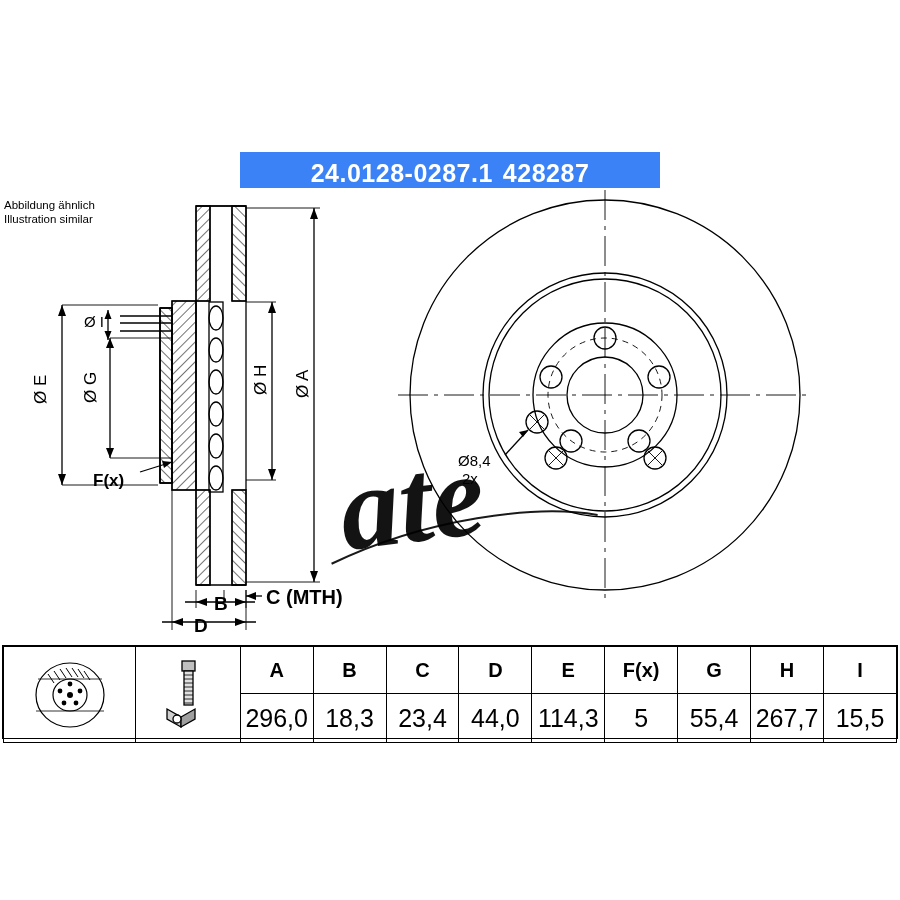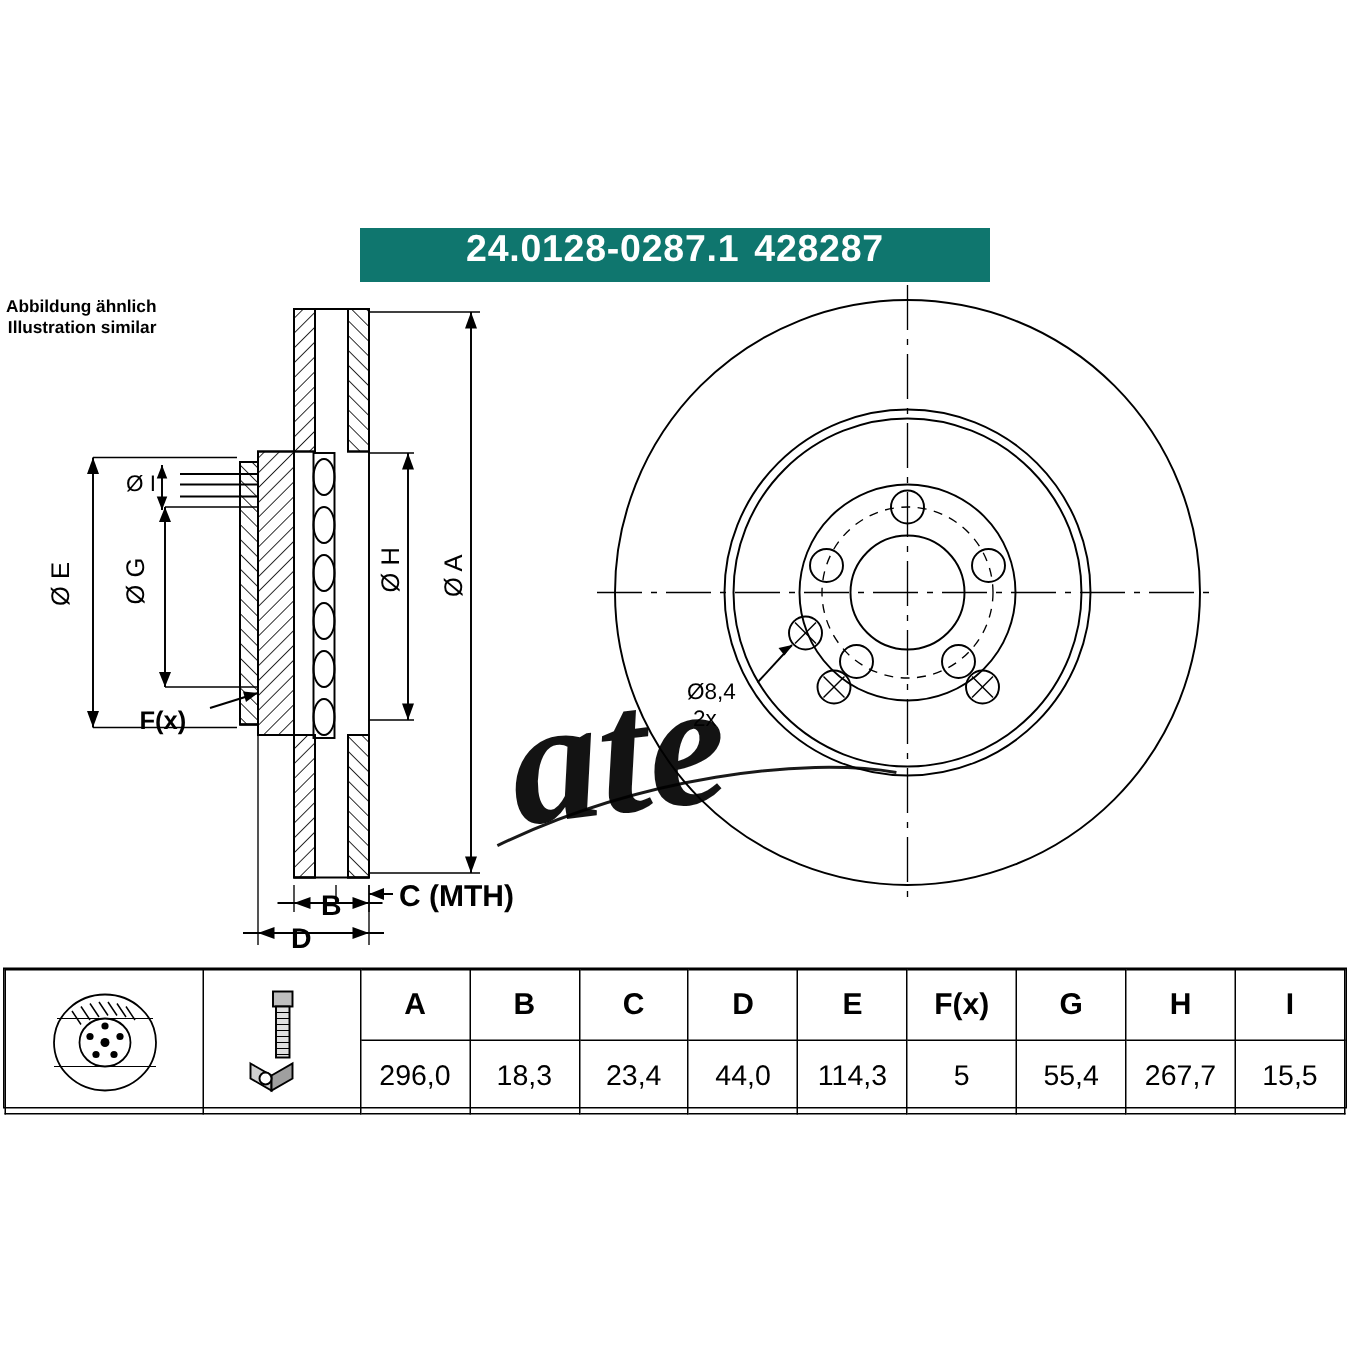--- a/index.html
+++ b/index.html
@@ -10,57 +10,57 @@
     color:#000000;
     position:relative;
     overflow:hidden;
   }
   .sheet{position:absolute;left:0;top:0;width:900px;height:900px;}
 
   
   .title-bar{
     position:absolute;
     left:240px;top:152px;width:420px;height:36px;
-    background:#0f766e;
-    display:flex;align-items:flex-start;justify-content:center;
+    background:#3b82f6;
+    display:flex;align-items:flex-end;justify-content:center;
     gap:10px;
   }
   .title-bar span{
     color:#ffffff;
     font-size:25px;
     font-weight:bold;
     letter-spacing:0.5px;
     font-family:"Liberation Sans", sans-serif;
   }
 
   
   .illus-note{
     position:absolute;left:4px;top:198px;
-    font-size:11.5px;font-weight:bold;line-height:14px;text-align:right;
+    font-size:11.5px;font-weight:normal;line-height:14px;
   }
 
   
   .drawing{position:absolute;left:0;top:190px;width:892px;height:450px;}
 
   
   .spec-table{
     position:absolute;left:2px;top:645px;width:896px;height:94px;
     border:1.6px solid #000;
     box-sizing:border-box;
   }
   table.spec{
     border-collapse:collapse;
     width:100%;height:100%;
     table-layout:fixed;
   }
   table.spec td{
     border:1.6px solid #000;
     text-align:center;
     vertical-align:middle;
-    font-size:19px;
+    font-size:25px;
     font-family:"Liberation Sans", sans-serif;
   }
   table.spec tr.head td{font-weight:bold;font-size:20px;}
   td.icon-cell{border-left:none;}
   td.first-col{width:115px;}
   td.second-col{width:90px;}
   .colw{width:62px;}
   .label-row td{height:44px;}
   .value-row td{height:46px;}
   .icon-wrap{display:flex;align-items:center;justify-content:center;height:100%;}

